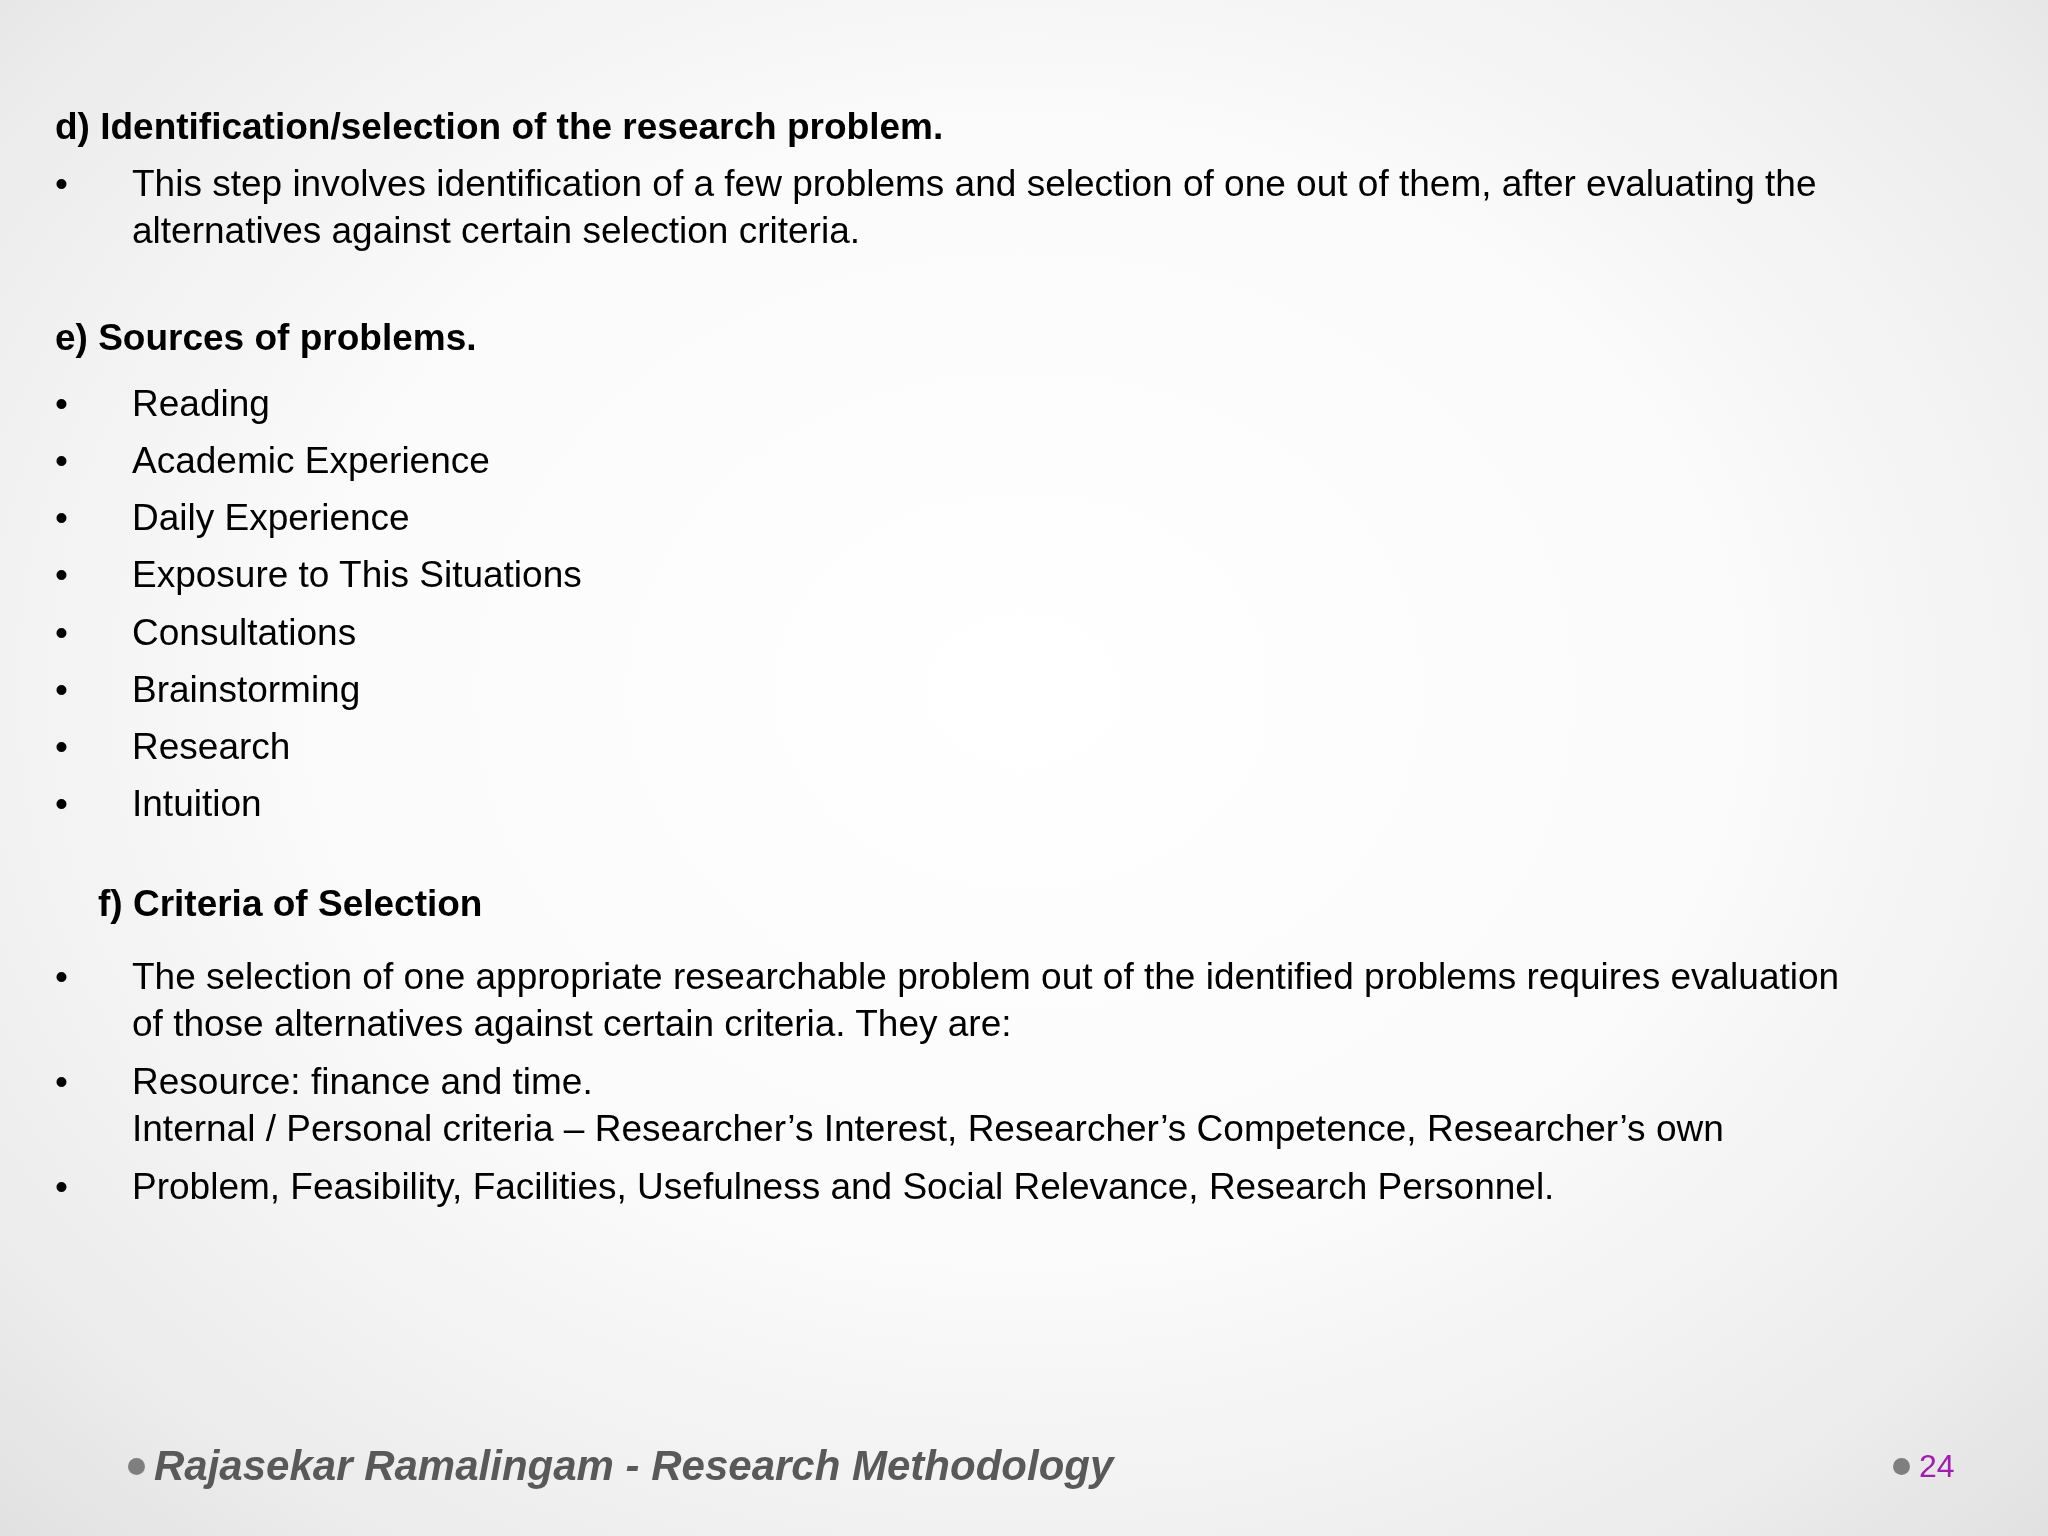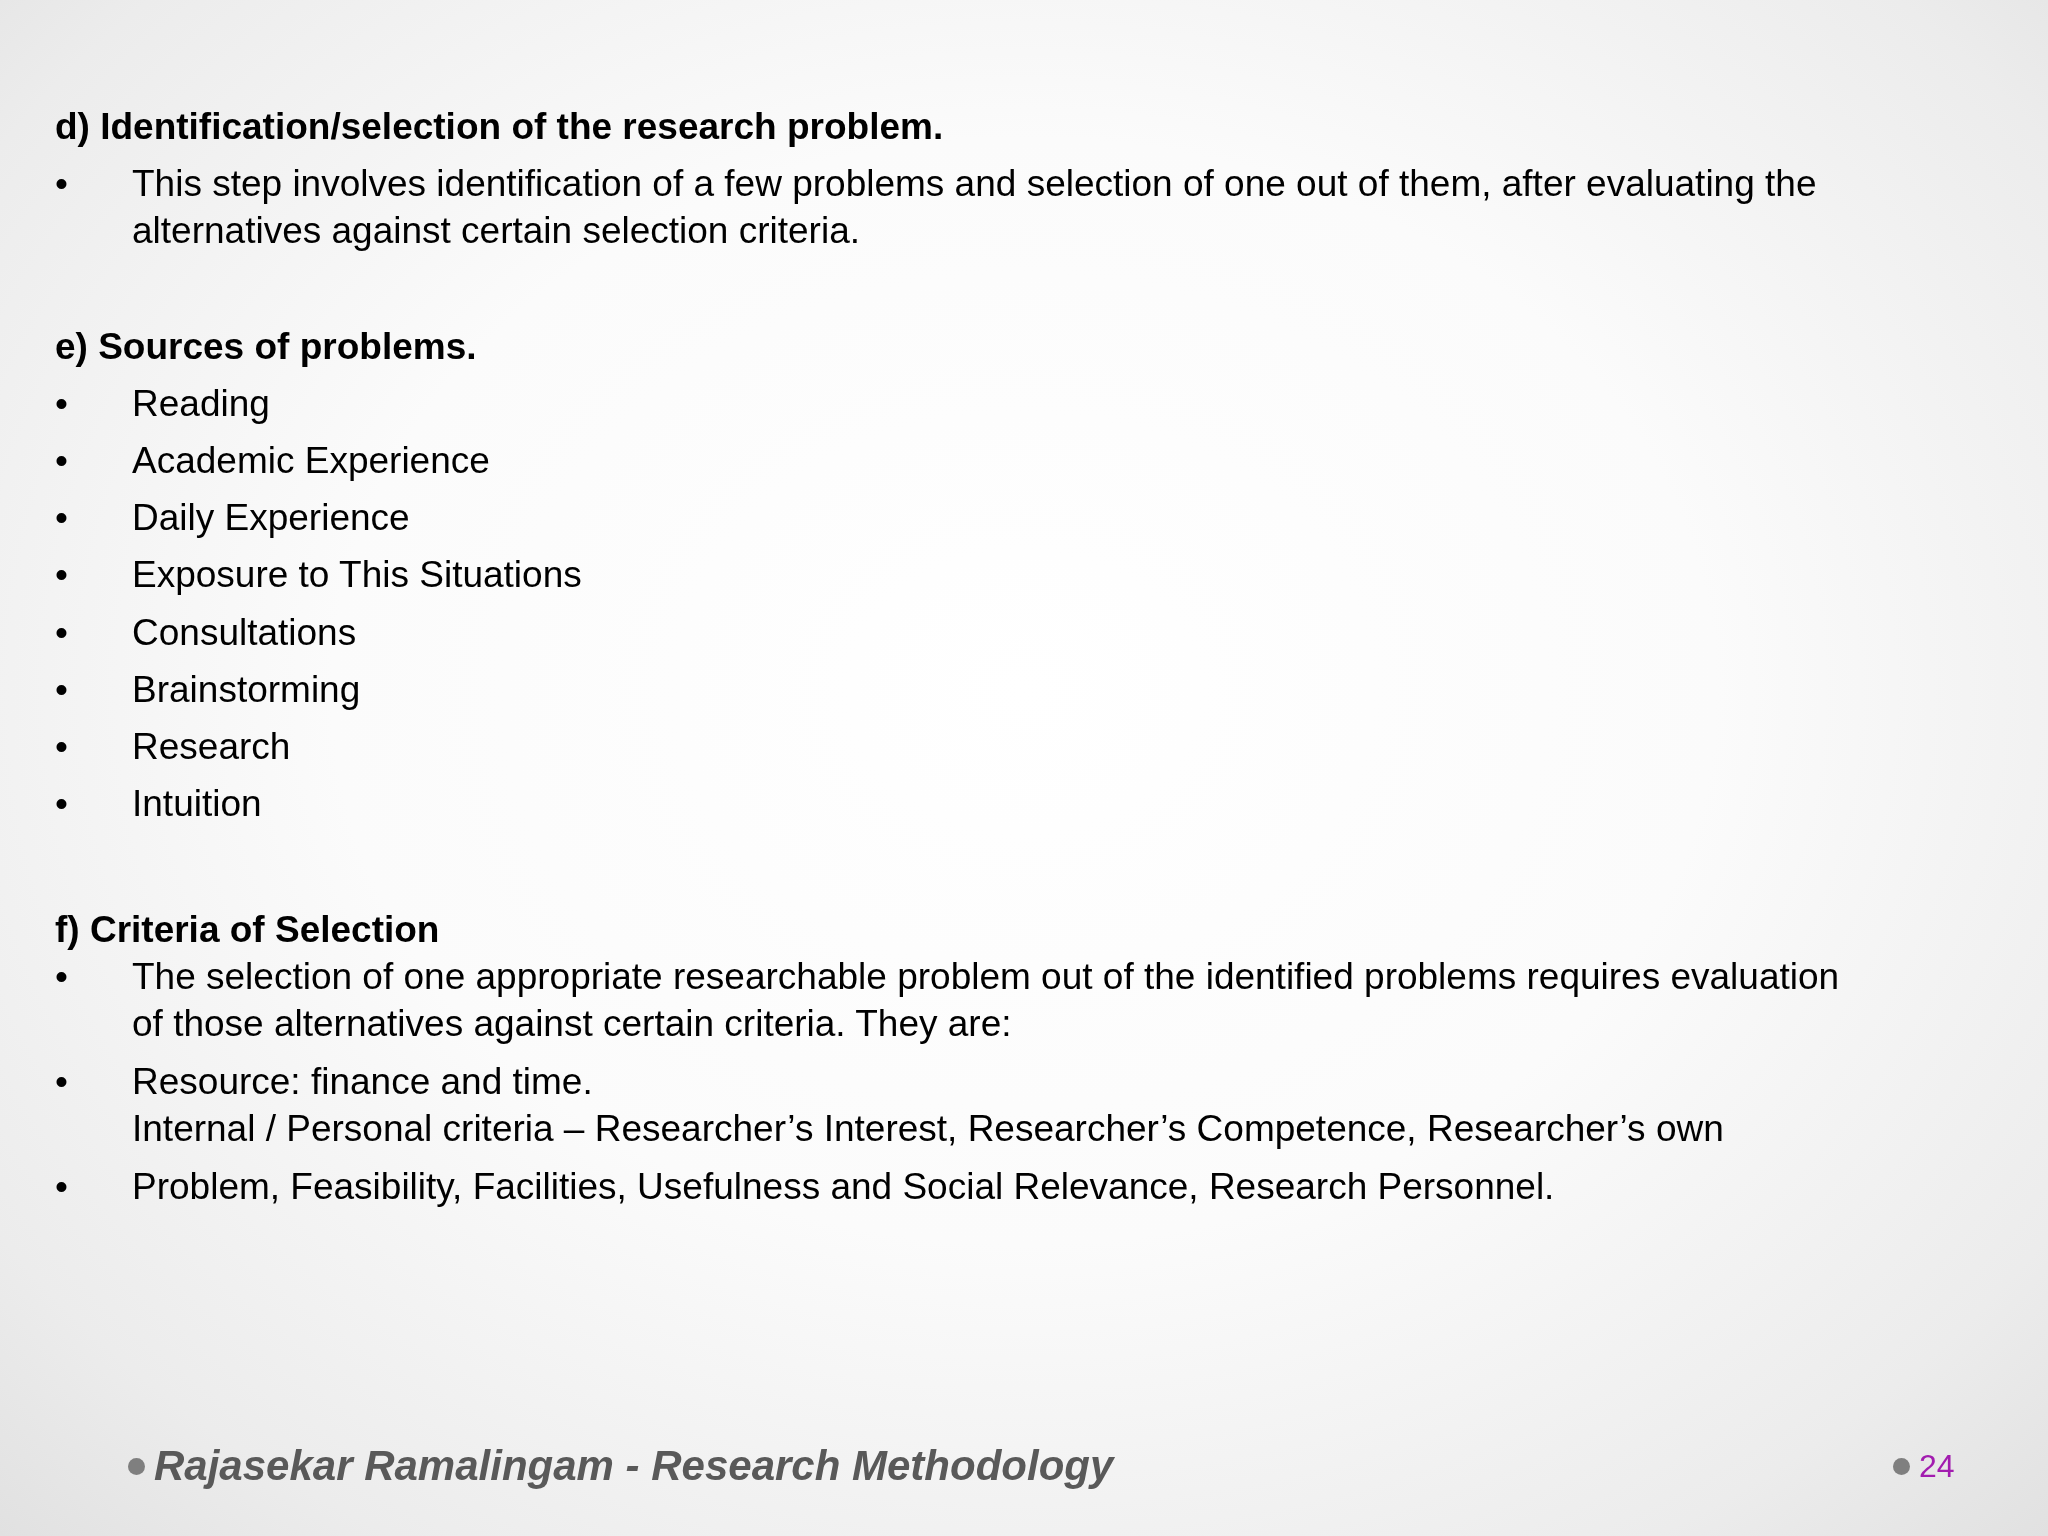--- a/index.html
+++ b/index.html
@@ -38,21 +38,21 @@
 
 <div class="slide">
 
   <div class="heading" style="top:105px;">d) Identification/selection of the research problem.</div>
   <div class="bullet" style="top:160px;">
     <span class="dot">•</span>
     <span class="txt">This step involves identification of a few problems and selection of one out of them, after evaluating the</span>
     <span class="txt">alternatives against certain selection criteria.</span>
   </div>
 
-  <div class="heading" style="top:325px;">e) Sources of problems.</div>
+  <div class="heading" style="top:316px;">e) Sources of problems.</div>
   <div class="bullet" style="top:380px;">
     <span class="dot">•</span>
     <span class="txt">Reading</span>
   </div>
   <div class="bullet" style="top:437px;">
     <span class="dot">•</span>
     <span class="txt">Academic Experience</span>
   </div>
   <div class="bullet" style="top:494px;">
     <span class="dot">•</span>
@@ -72,21 +72,21 @@
   </div>
   <div class="bullet" style="top:723px;">
     <span class="dot">•</span>
     <span class="txt">Research</span>
   </div>
   <div class="bullet" style="top:780px;">
     <span class="dot">•</span>
     <span class="txt">Intuition</span>
   </div>
 
-  <div class="heading" style="top:908px;">f) Criteria of Selection</div>
+  <div class="heading" style="top:882px;margin-left:43px;">f) Criteria of Selection</div>
   <div class="bullet" style="top:953px;">
     <span class="dot">•</span>
     <span class="txt">The selection of one appropriate researchable problem out of the identified problems requires evaluation</span>
     <span class="txt">of those alternatives against certain criteria. They are:</span>
   </div>
   <div class="bullet" style="top:1058px;">
     <span class="dot">•</span>
     <span class="txt">Resource: finance and time.</span>
     <span class="txt">Internal / Personal criteria – Researcher’s Interest, Researcher’s Competence, Researcher’s own</span>
   </div>

